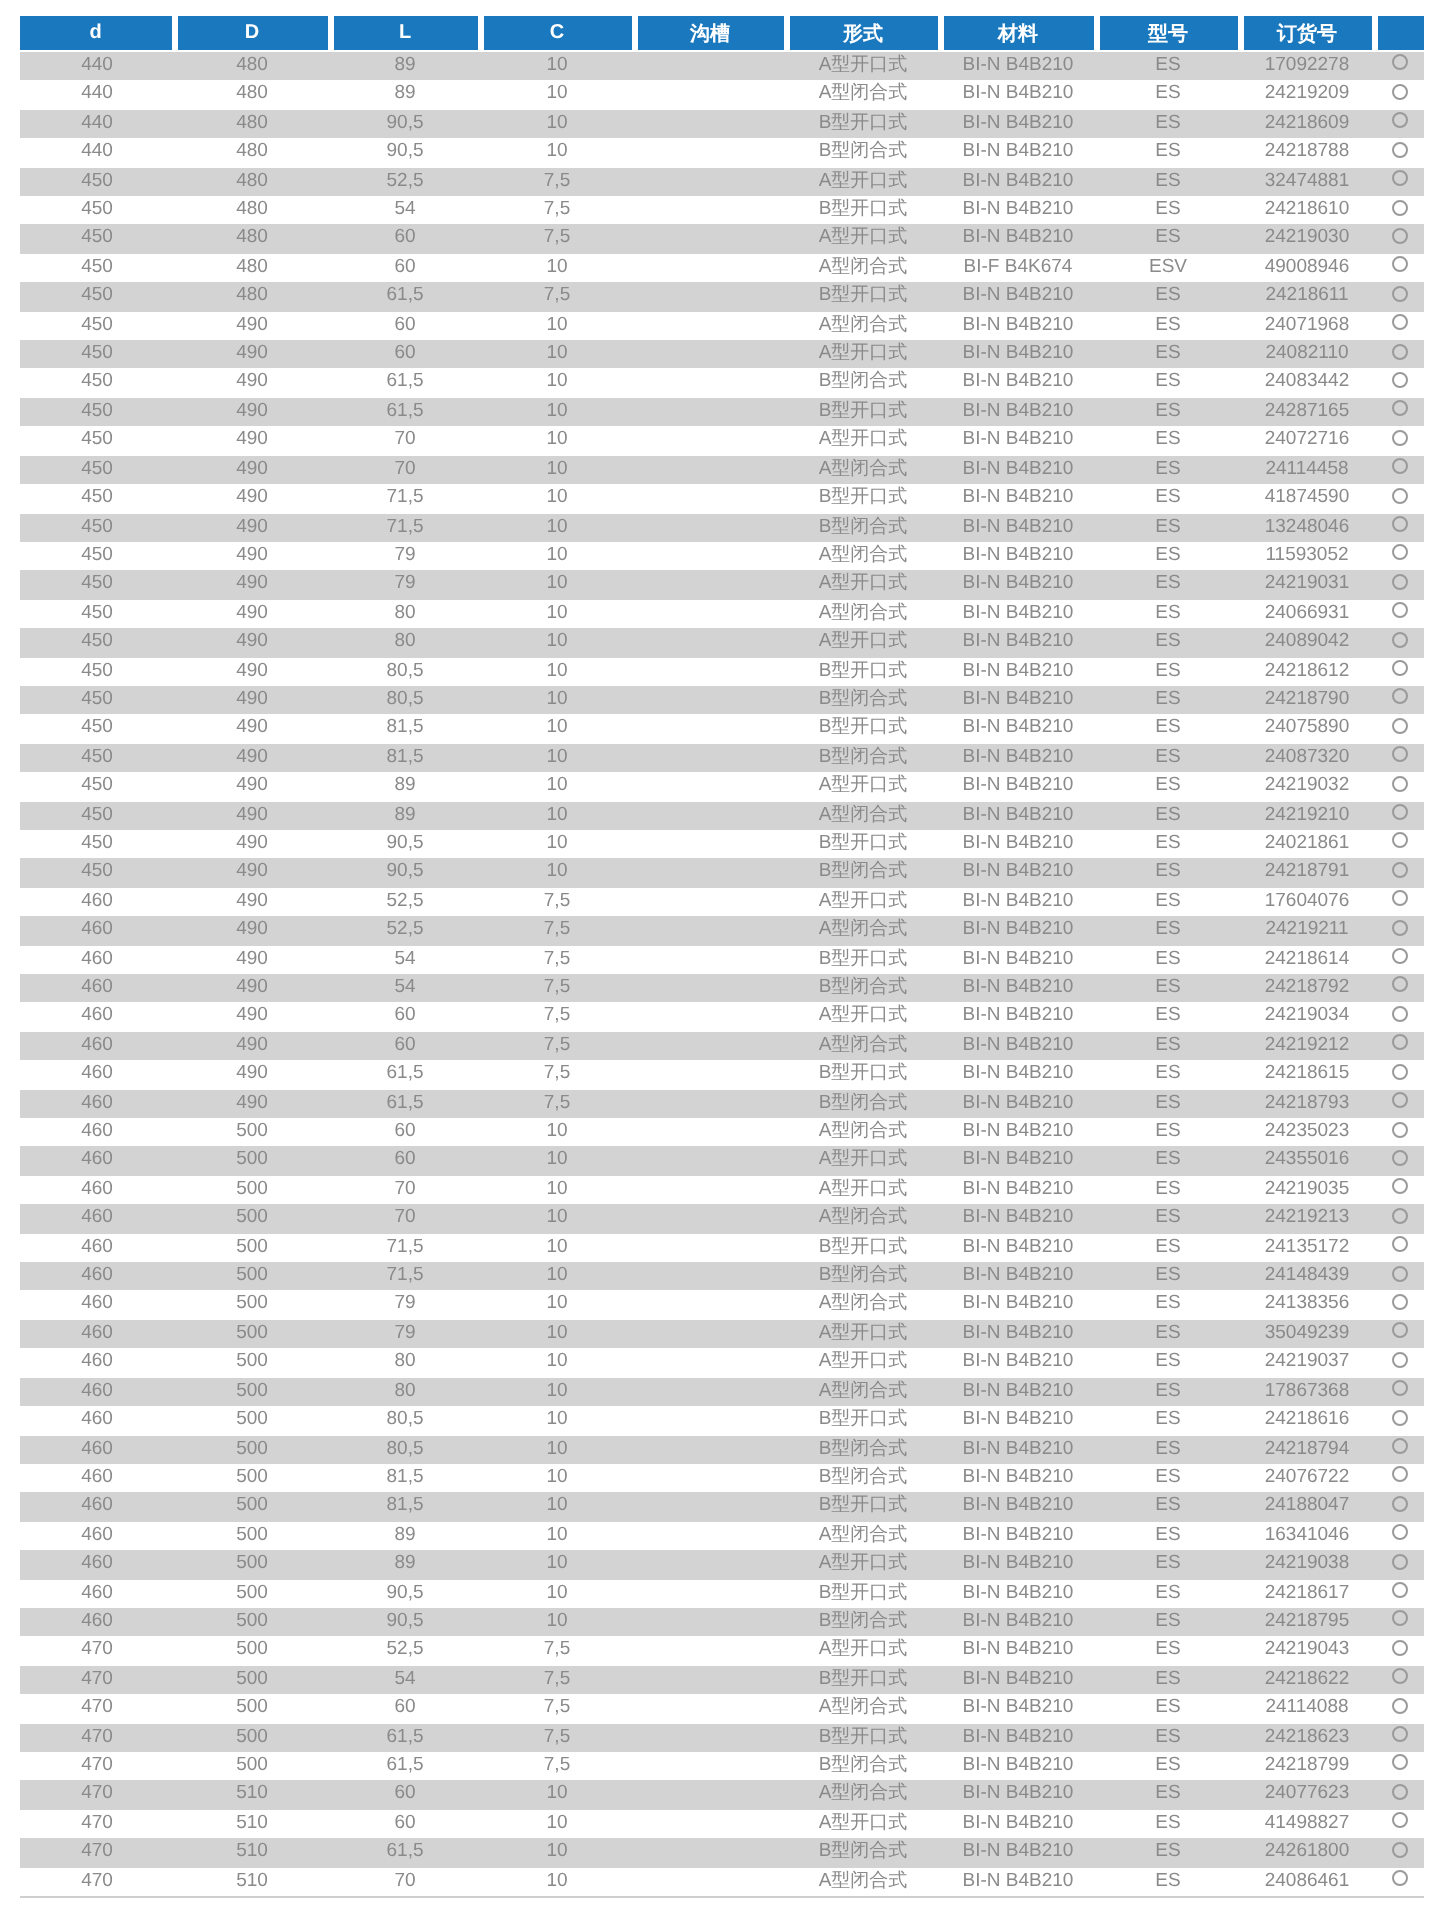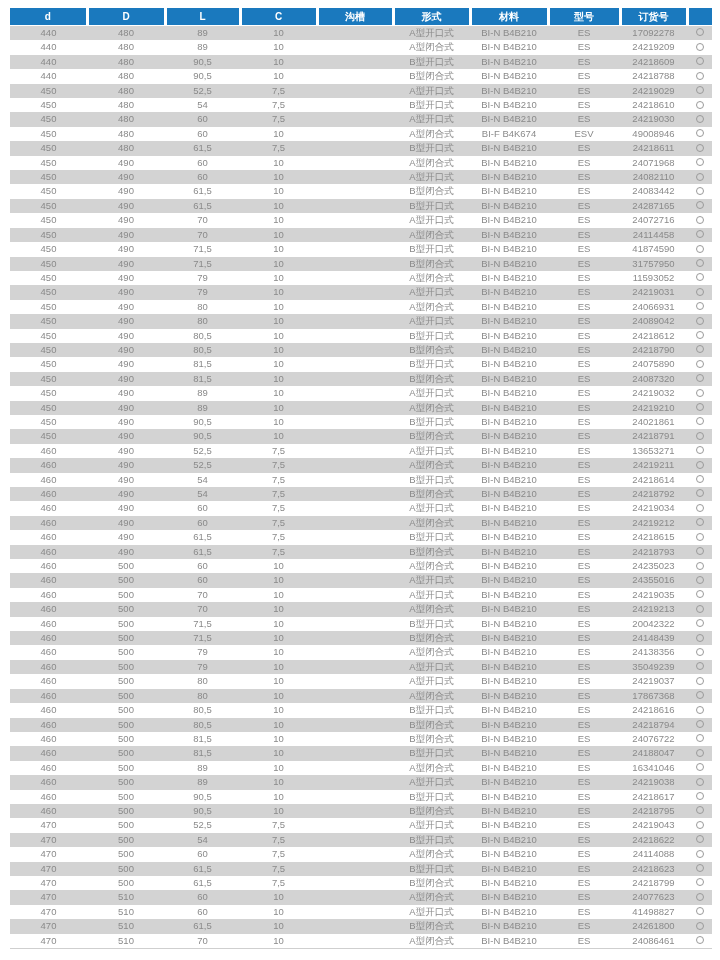--- a/index.html
+++ b/index.html
@@ -136,21 +136,21 @@
         </tr>
         <tr class="stripe">
           <td>450</td>
           <td>480</td>
           <td>52,5</td>
           <td>7,5</td>
           <td></td>
           <td>A型开口式</td>
           <td>BI-N B4B210</td>
           <td>ES</td>
-          <td>24219029</td>
+          <td>32474881</td>
           <td><span class="circle"></span></td>
         </tr>
         <tr class="plain">
           <td>450</td>
           <td>480</td>
           <td>54</td>
           <td>7,5</td>
           <td></td>
           <td>B型开口式</td>
           <td>BI-N B4B210</td>
@@ -280,21 +280,21 @@
         </tr>
         <tr class="stripe">
           <td>450</td>
           <td>490</td>
           <td>71,5</td>
           <td>10</td>
           <td></td>
           <td>B型闭合式</td>
           <td>BI-N B4B210</td>
           <td>ES</td>
-          <td>31757950</td>
+          <td>13248046</td>
           <td><span class="circle"></span></td>
         </tr>
         <tr class="plain">
           <td>450</td>
           <td>490</td>
           <td>79</td>
           <td>10</td>
           <td></td>
           <td>A型闭合式</td>
           <td>BI-N B4B210</td>
@@ -436,21 +436,21 @@
         </tr>
         <tr class="plain">
           <td>460</td>
           <td>490</td>
           <td>52,5</td>
           <td>7,5</td>
           <td></td>
           <td>A型开口式</td>
           <td>BI-N B4B210</td>
           <td>ES</td>
-          <td>13653271</td>
+          <td>17604076</td>
           <td><span class="circle"></span></td>
         </tr>
         <tr class="stripe">
           <td>460</td>
           <td>490</td>
           <td>52,5</td>
           <td>7,5</td>
           <td></td>
           <td>A型闭合式</td>
           <td>BI-N B4B210</td>
@@ -580,21 +580,21 @@
         </tr>
         <tr class="plain">
           <td>460</td>
           <td>500</td>
           <td>71,5</td>
           <td>10</td>
           <td></td>
           <td>B型开口式</td>
           <td>BI-N B4B210</td>
           <td>ES</td>
-          <td>20042322</td>
+          <td>24135172</td>
           <td><span class="circle"></span></td>
         </tr>
         <tr class="stripe">
           <td>460</td>
           <td>500</td>
           <td>71,5</td>
           <td>10</td>
           <td></td>
           <td>B型闭合式</td>
           <td>BI-N B4B210</td>

